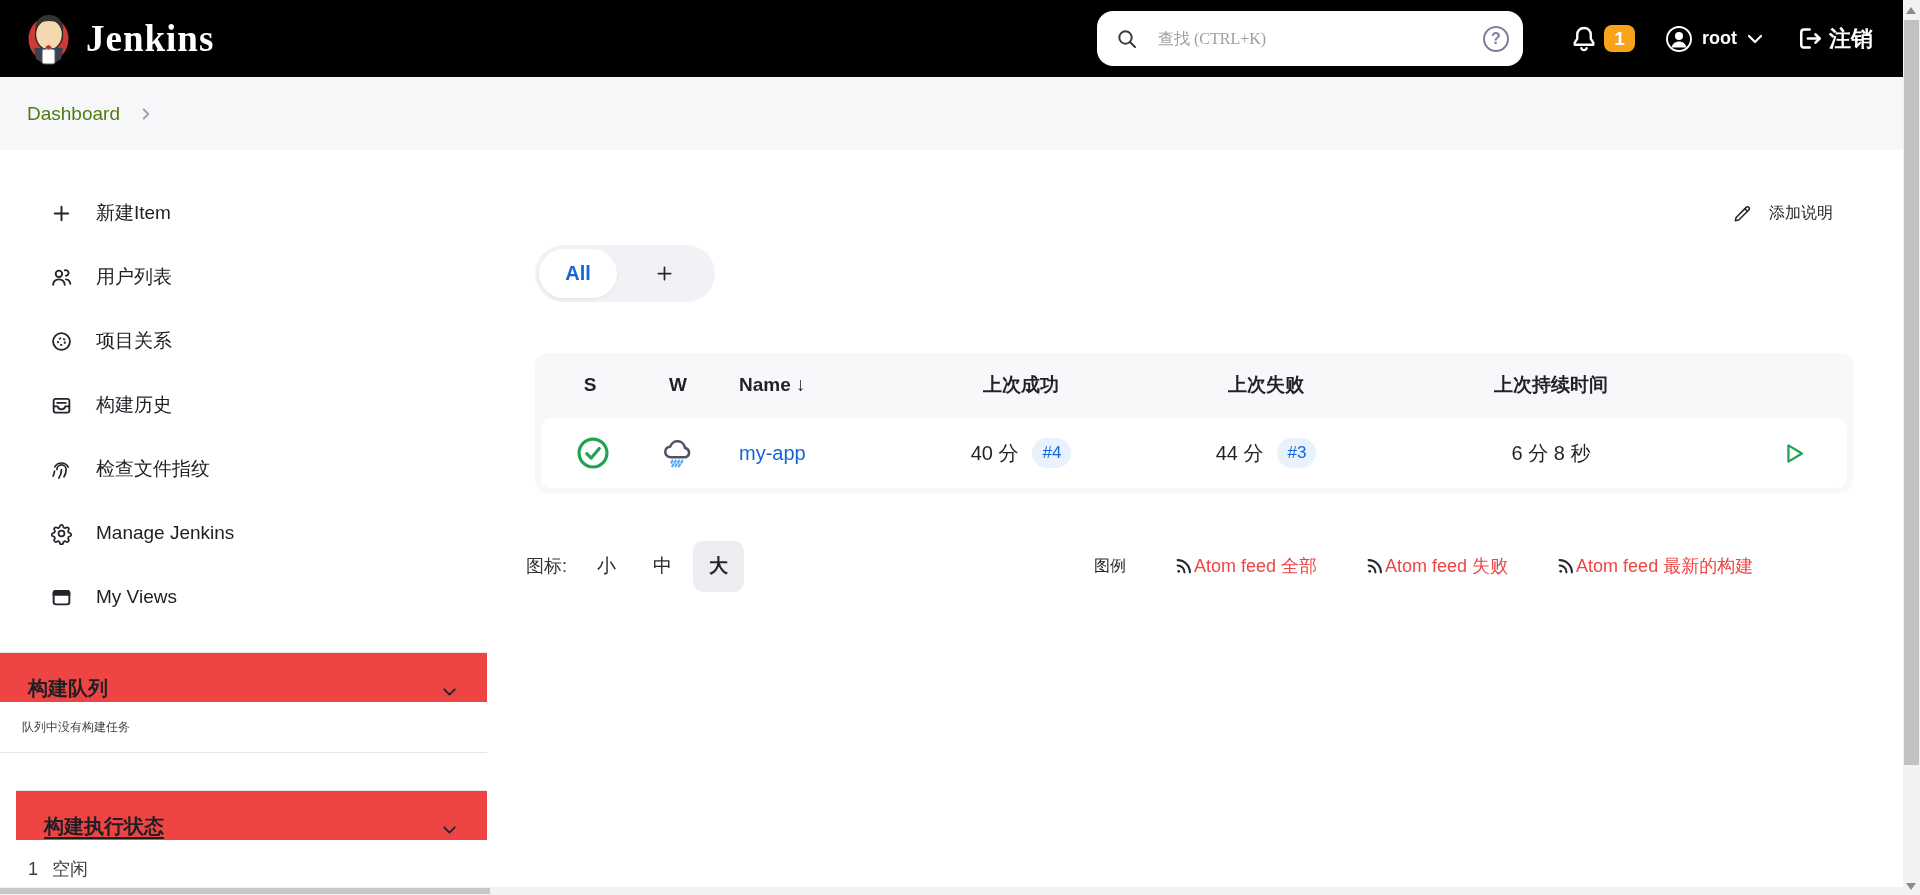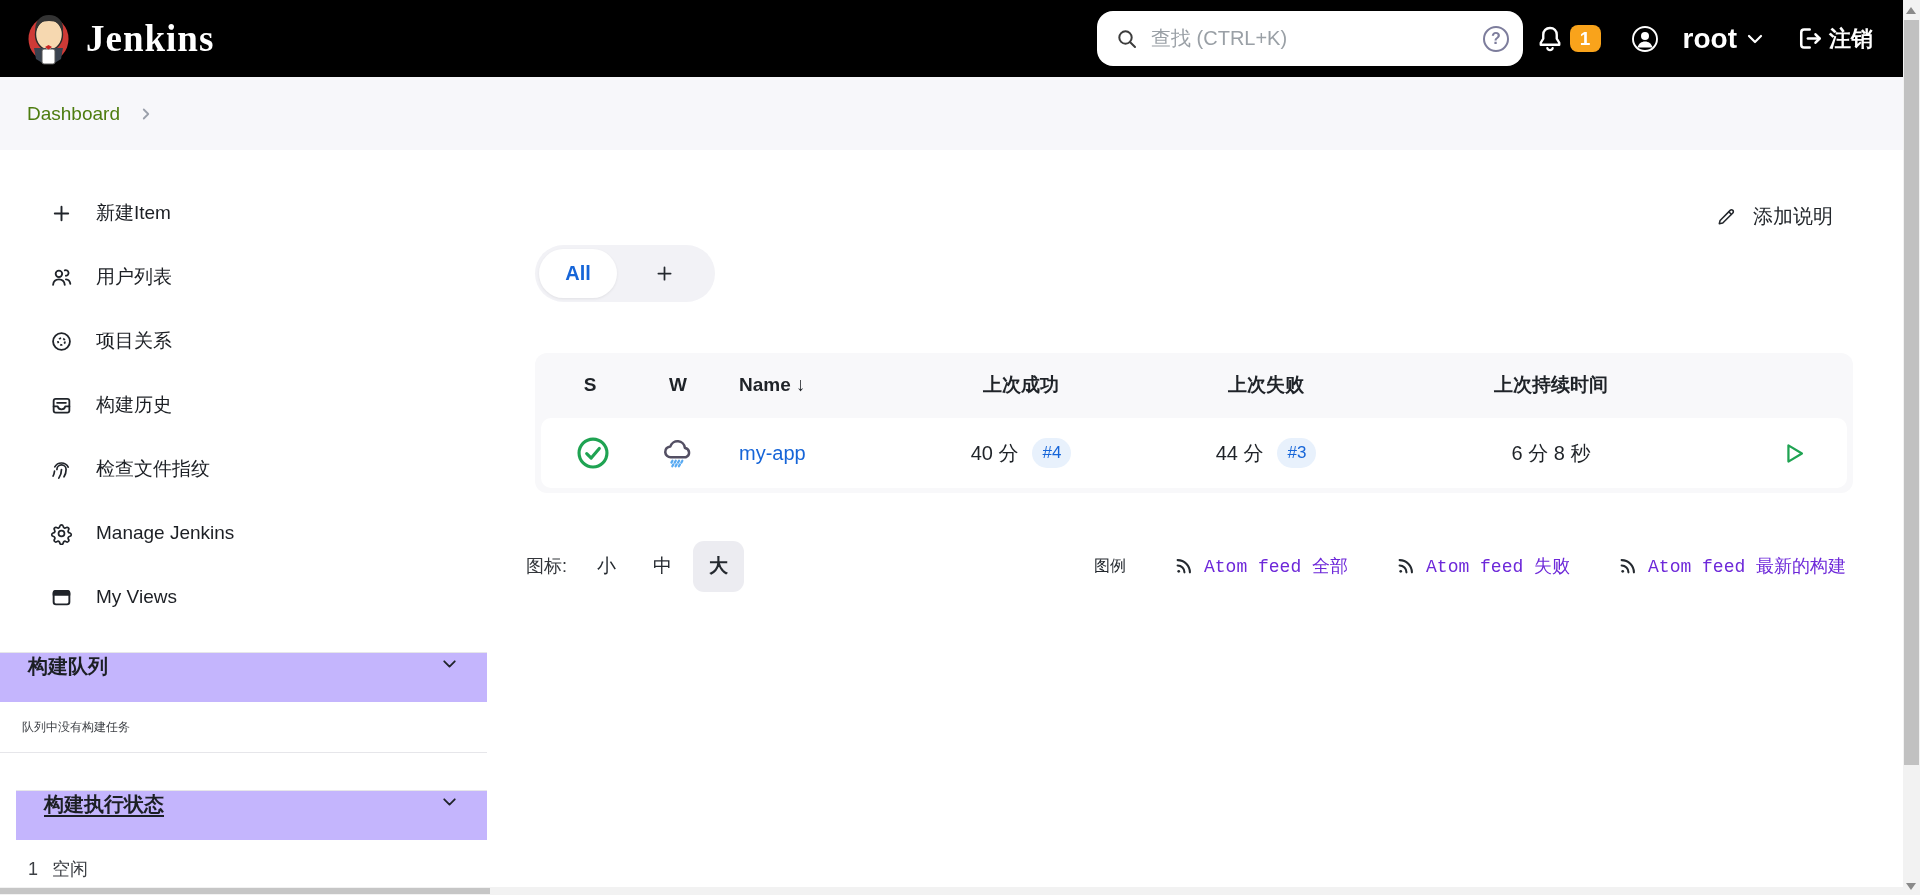--- a/index.html
+++ b/index.html
@@ -4,49 +4,49 @@
 <style>
   * { margin:0; padding:0; box-sizing:border-box; }
   body { font-family:"Liberation Sans","DejaVu Sans",sans-serif; background:#fff; }
   .stage { position:relative; width:1920px; height:895px; overflow:hidden; background:#fff; color:#1f2328; }
 
   
   .topbar { position:absolute; left:0; top:0; width:1920px; height:77px; background:#000; display:flex; align-items:center; }
   .brand { display:flex; align-items:center; margin-left:25px; cursor:pointer; }
   .brand-title { font-family:"Liberation Serif","DejaVu Serif",serif; font-weight:bold; font-size:37px; color:#fff; margin-left:14px; letter-spacing:1px; }
   .searchbox { position:absolute; left:1097px; top:11px; width:426px; height:55px; background:#fff; border-radius:16px; display:flex; align-items:center; padding:0 14px 0 18px; }
-  .searchbox input { flex:1; border:none; outline:none; font-size:20px; margin-left:12px; color:#333; background:transparent; font-family:Liberation Sans, sans-serif; }
+  .searchbox input { flex:1; border:none; outline:none; font-size:16px; margin-left:19px; color:#333; background:transparent; font-family:Liberation Serif, serif; }
   .searchbox input::placeholder { color:#9aa0a6; }
   .help-circle { width:26px; height:26px; border:2px solid #7d7d9c; border-radius:50%; color:#7d7d9c; font-size:16px; font-weight:bold; display:flex; align-items:center; justify-content:center; cursor:pointer; }
   .top-right { position:absolute; right:47px; top:0; height:77px; display:flex; align-items:center; color:#fff; }
   .badge { min-width:31px; height:27px; background:#f9a31b; border-radius:8px; color:#fff; font-weight:bold; font-size:19px; display:flex; align-items:center; justify-content:center; margin-left:5px; padding:0 6px; cursor:pointer; }
-  .user-name { font-size:28px; font-weight:bold; margin-left:24px; cursor:pointer; }
+  .user-name { font-size:18px; font-weight:bold; margin-left:9px; cursor:pointer; }
   .logout-label { font-size:22px; font-weight:bold; margin-left:6px; cursor:pointer; }
 
   
   .breadcrumb { position:absolute; left:0; top:77px; width:1903px; height:73px; background:#f7f7fa; display:flex; align-items:center; padding-left:27px; }
   .breadcrumb-link { font-size:19px; color:#4d7c0f; cursor:pointer; }
   .crumb-chev { margin-left:17px; display:flex; align-items:center; }
 
   
   .sidebar { position:absolute; left:0; top:150px; width:487px; }
   .side-items { padding-top:31px; }
   .side-item { height:64px; display:flex; align-items:center; padding-left:50px; cursor:pointer; }
   .side-item .lbl { font-size:19px; margin-left:23px; color:#1c1f24; }
   .side-icon { width:23px; height:23px; flex:0 0 auto; color:#20242a; }
-  .section-head { margin-top:23px; height:50px; background:#c4b5fd; border-top:1px solid #e6e6ea; display:flex; align-items:flex-start; justify-content:space-between; padding:0 27px 0 28px; cursor:pointer; }
+  .section-head { margin-top:23px; height:50px; background:#ef4444; border-top:1px solid #e6e6ea; display:flex; align-items:flex-end; justify-content:space-between; padding:0 27px 0 28px; cursor:pointer; }
   .section-title { font-size:20px; font-weight:bold; color:#1c1f24; }
   .section-title.underlined { text-decoration:underline; text-underline-offset:4px; }
   .queue-empty { height:51px; display:flex; align-items:center; padding-left:22px; font-size:12px; color:#3c3f44; border-bottom:1px solid #e6e6ea; }
   .exec-head { margin-top:37px;margin-left:16px; }
   .exec-row { height:58px; display:flex; align-items:center; padding-left:28px; font-size:18px; color:#3c3f44; }
   .exec-num { margin-right:14px; }
 
   
-  .add-desc { position:absolute; top:203px; right:87px; display:flex; align-items:center; gap:16px; font-size:20px; color:#23272c; cursor:pointer; }
+  .add-desc { position:absolute; top:203px; right:87px; display:flex; align-items:center; gap:16px; font-size:16px; color:#23272c; cursor:pointer; }
   .tabbar { position:absolute; left:535px; top:245px; height:57px; background:#f2f2f6; border-radius:29px; display:flex; align-items:center; padding:4px; }
   .tab-active { width:78px; height:49px; background:#fff; border-radius:25px; display:flex; align-items:center; justify-content:center; font-size:20px; font-weight:bold; color:#1665d8; box-shadow:0 1px 3px rgba(0,0,0,.07); cursor:pointer; }
   .tab-plus { width:94px; height:49px; display:flex; align-items:center; justify-content:center; cursor:pointer; color:#24292f; }
 
   .jobs-table { position:absolute; left:535px; top:353px; width:1318px; height:140px; background:#f8f8fa; border-radius:12px; }
   .thead { height:64px; display:flex; align-items:center; font-size:19px; font-weight:bold; color:#1f2328; }
   .cell { display:flex; align-items:center; justify-content:center; }
   .c-s { width:110px; } .c-w { width:66px; } .c-name { width:200px; justify-content:flex-start; padding-left:28px; }
   .c-succ { width:220px; } .c-fail { width:270px; } .c-dur { width:300px; } .c-act { flex:1; justify-content:flex-end; padding-right:40px; }
   .trow { margin:1px 6px 0 6px; height:70px; background:#fff; border-radius:10px; display:flex; align-items:center; font-size:20px; }
@@ -56,21 +56,21 @@
   .bnum { margin-left:14px; background:#e8f1fc; color:#1665d8; font-size:17px; border-radius:15px; padding:5px 10px; cursor:pointer; }
   .play-btn { cursor:pointer; display:flex; }
   .hdr-cell { cursor:pointer; }
 
   .icon-size-bar { position:absolute; left:526px; top:540px; height:52px; display:flex; align-items:center; }
   .isz-label { font-size:18px; color:#33363b; margin-right:14px; }
   .isz-btn { width:51px; height:51px; display:flex; align-items:center; justify-content:center; font-size:19px; color:#24292f; border-radius:11px; cursor:pointer; margin-right:5px; }
   .isz-btn.selected { background:#ececf1; font-weight:bold; }
   .legend-bar { position:absolute; left:1094px; top:540px; height:52px; display:flex; align-items:center; gap:48px; }
   .legend-link { font-size:16px; color:#24292f; cursor:pointer; }
-  .feed-item { display:flex; align-items:center; gap:10px; font-size:18px; color:#6d28d9; cursor:pointer;font-family:Liberation Mono, monospace; }
+  .feed-item { display:flex; align-items:center; font-size:18px; color:#ef4444; cursor:pointer; }
 
   
   .vscroll { position:absolute; right:0; top:0; width:17px; height:895px; background:#f2f2f2; }
   .vthumb { position:absolute; left:1px; top:20px; width:15px; height:745px; background:#c1c1c1; cursor:pointer; }
   .tri-up { position:absolute; left:3px; top:7px; width:0; height:0; border-left:5.5px solid transparent; border-right:5.5px solid transparent; border-bottom:7px solid #8a8a8a; cursor:pointer; }
   .tri-down { position:absolute; left:3px; bottom:5px; width:0; height:0; border-left:5.5px solid transparent; border-right:5.5px solid transparent; border-top:7px solid #8a8a8a; cursor:pointer; }
   .hscroll { position:absolute; left:0; bottom:0; width:1903px; height:8px; background:#f2f2f2; }
   .hthumb { position:absolute; left:0; top:1px; height:6px; width:490px; background:#c6c6c6; cursor:pointer; }
 
   svg { display:block; }

